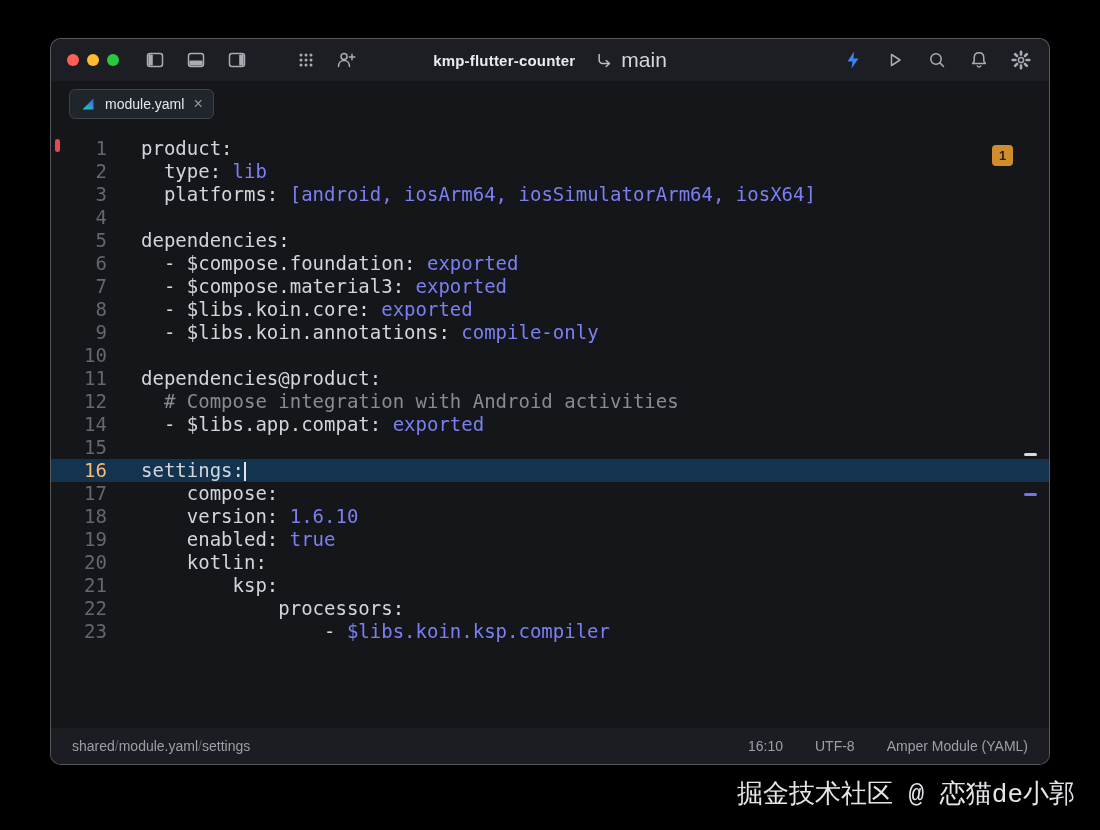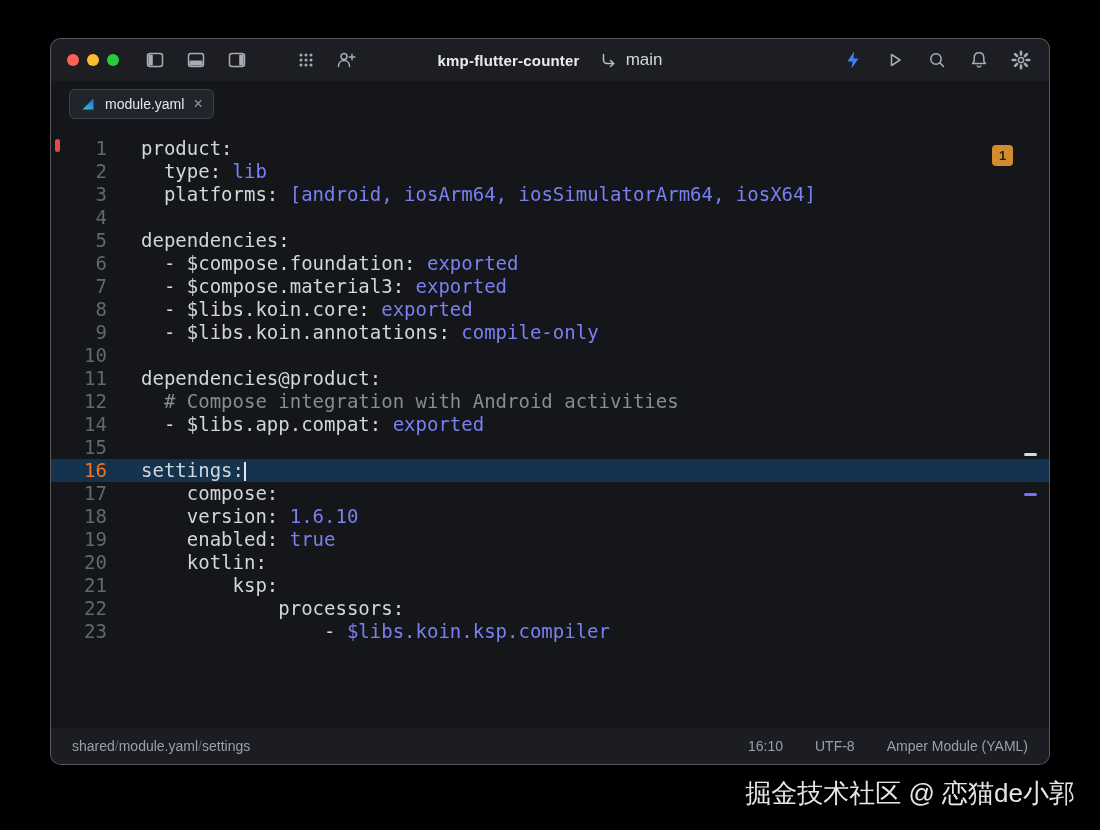--- a/index.html
+++ b/index.html
@@ -40,21 +40,21 @@
   .tb-gap { width: 12px; }
   .icon-btn { background: none; border: none; padding: 2px; display: flex; align-items: center; justify-content: center; cursor: pointer; }
   .icon-btn svg { display: block; }
   .tb-center {
     position: absolute; left: 50%; top: 0; height: 100%;
     transform: translateX(-50%);
     display: flex; align-items: center; gap: 9px; white-space: nowrap;
   }
   .win-title { color: #e9ebee; font-size: 15px; font-weight: 700; letter-spacing: .2px; }
   .branch-wrap { display: flex; align-items: center; gap: 6px; margin-left: 9px; cursor: pointer; }
-  .branch-name { color: #d3d6db; font-size: 17px; }
+  .branch-name { color: #d3d6db; font-size: 21px; }
   .tb-right { margin-left: auto; display: flex; align-items: center; gap: 18px; }
 
   
   .tabstrip {
     flex: 0 0 46px; height: 46px;
     background: #141619;
     display: flex; align-items: center; padding: 0 18px;
   }
   .tab {
     display: flex; align-items: center; gap: 8px;
@@ -71,21 +71,21 @@
   .editor {
     flex: 1 1 auto;
     background: #141619;
     position: relative; overflow: hidden;
     padding-top: 10px;
     font-family: "DejaVu Sans Mono", "Liberation Mono", monospace;
   }
   .code-line { display: flex; height: 23px; line-height: 23px; font-size: 19px; white-space: pre; }
   .code-line.current { background: var(--current-line-bg, #14334f); }
   .line-num { flex: 0 0 56px; text-align: right; color: var(--line-number, #63686f); }
-  .code-line.current .line-num { color: #f97316; padding-left: 12px; }
+  .code-line.current .line-num { color: #fdba74; padding-left: 12px; }
   .line-text { padding-left: 34px; color: var(--text, #d2d5da); }
   .tok-k { color: var(--text, #d2d5da); }
   .tok-v { color: var(--value, #7a80f2); }
   .tok-c { color: var(--comment, #868c96); }
   .caret { display: inline-block; width: 2px; height: 19px; background: #e2e4e8; vertical-align: -4px; }
   .gutter-mark { position: absolute; left: 4px; top: 12px; width: 5px; height: 13px; border-radius: 2.5px; background: #e5484d; }
   .error-badge {
     position: absolute; top: 18px; right: 36px;
     min-width: 21px; height: 21px; border-radius: 4px;
     background: var(--badge-bg, #d08c2d); color: var(--badge-text, #2b2009);
@@ -108,21 +108,21 @@
   .crumbs { display: flex; align-items: center; gap: 0; }
   .crumb { cursor: pointer; }
   .crumb-sep { color: #585d65; }
   .sb-right { margin-left: auto; display: flex; align-items: center; gap: 32px; }
   .sb-item { cursor: pointer; }
 
   
   .watermark {
     position: absolute; right: 25px; top: 776px;
     color: #e3e5e8; font-size: 26px; font-weight: 500;
-    font-family: Liberation Sans, sans-serif;
+    font-family: Liberation Mono, monospace;
   }
 </style>
 </head>
 <body>
 
 <div class="window">
 
   <div class="titlebar">
     <div class="traffic">
       <button class="light c"></button>

